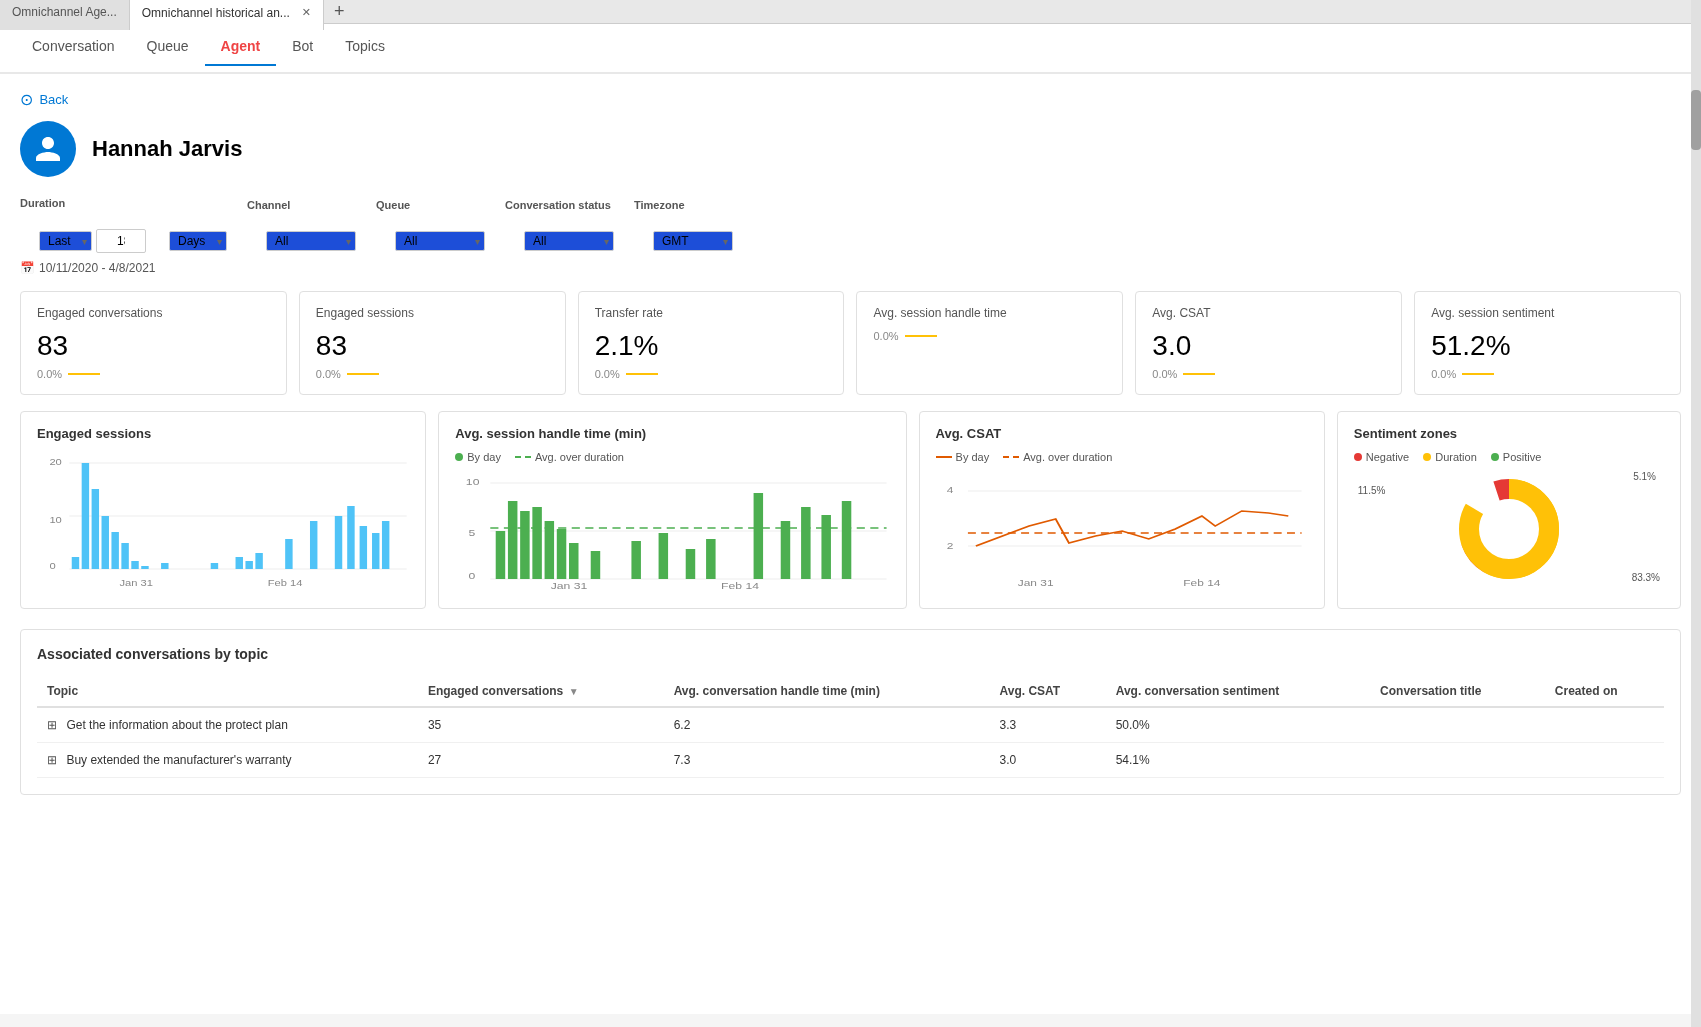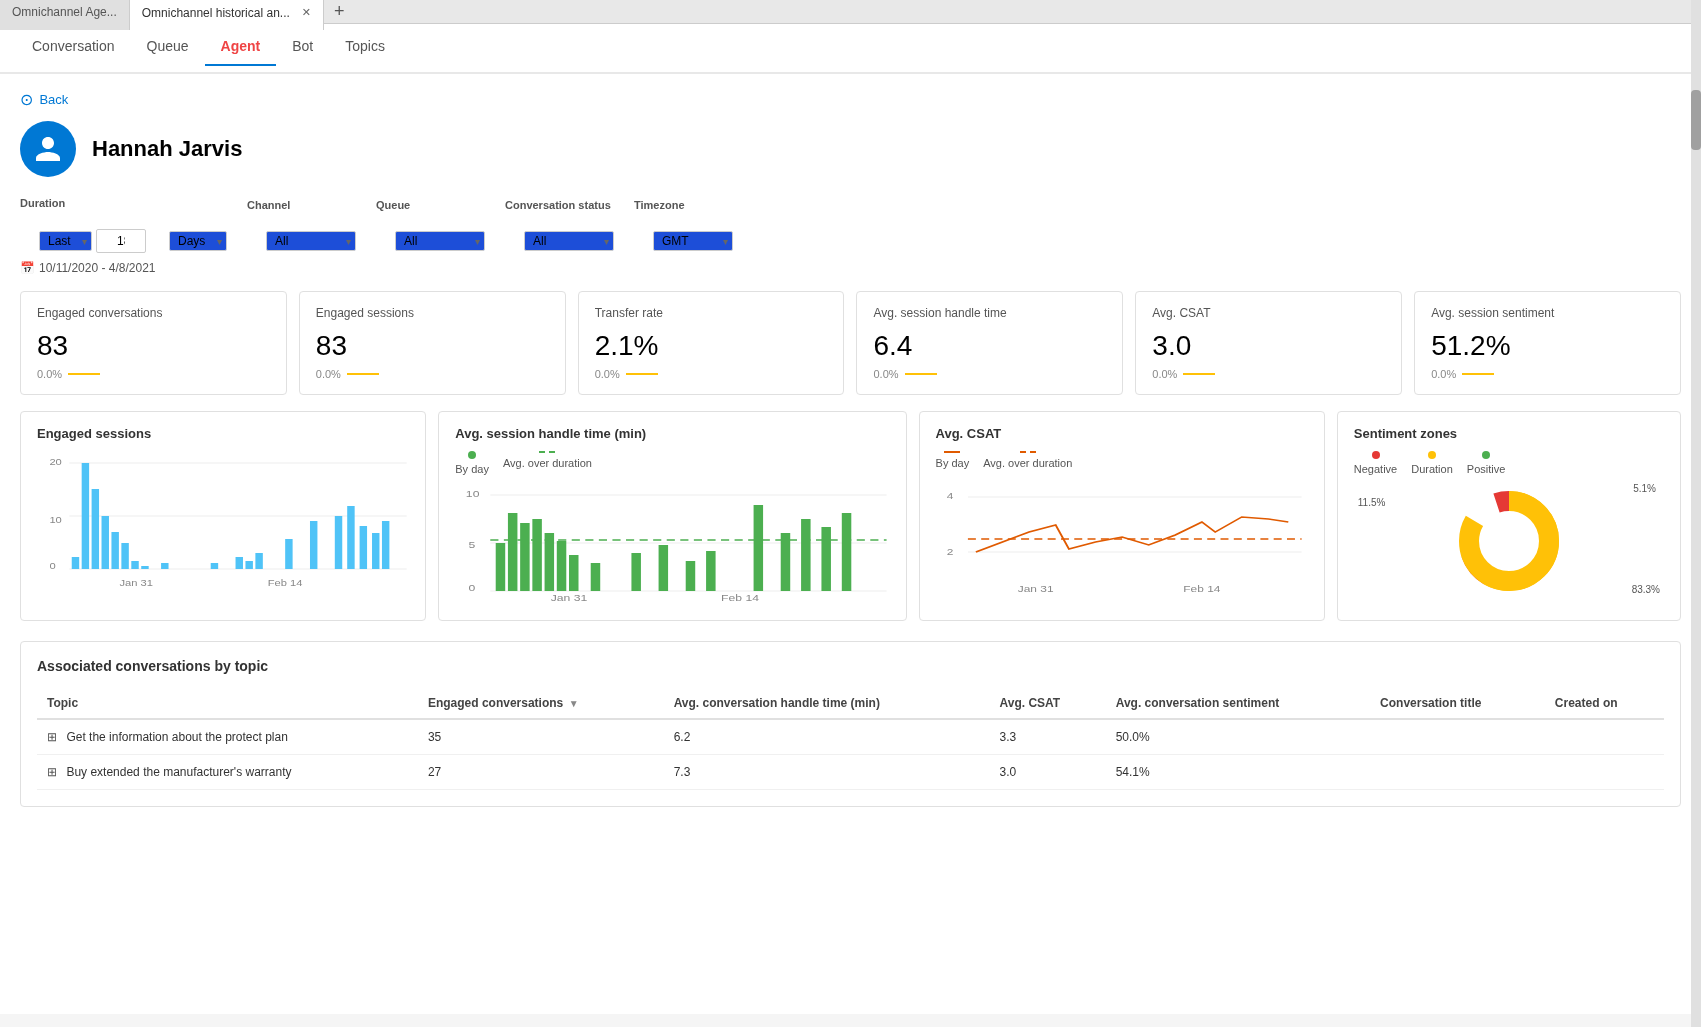--- a/index.html
+++ b/index.html
@@ -49,21 +49,21 @@
     .kpi-title { font-size: 12px; color: #555; margin-bottom: 10px; font-weight: 500; }
     .kpi-value { font-size: 28px; font-weight: 400; color: #000; margin-bottom: 6px; }
     .kpi-footer { display: flex; align-items: center; gap: 6px; font-size: 11px; color: #888; }
     .kpi-bar { width: 32px; height: 2px; background: #ffc107; }
 
     
     .charts-row { display: flex; gap: 12px; margin-bottom: 20px; }
     .chart-card { background: #fff; border: 1px solid #e0e0e0; border-radius: 4px; padding: 14px 16px; flex: 1; }
     .chart-title { font-size: 13px; font-weight: 600; margin-bottom: 10px; }
     .chart-legend { display: flex; gap: 14px; font-size: 11px; color: #555; margin-bottom: 8px; flex-wrap: wrap; }
-    .legend-item { display: flex; align-items: center; gap: 4px; flex-direction: column; }
+    .legend-item { display: flex; align-items: center; gap: 4px; }
     .legend-dot { width: 8px; height: 8px; border-radius: 50%; }
 
     
     .table-section { background: #fff; border: 1px solid #e0e0e0; border-radius: 4px; padding: 16px; }
     .table-title { font-size: 14px; font-weight: 600; margin-bottom: 14px; }
     .data-table { width: 100%; border-collapse: collapse; font-size: 12px; }
     .data-table th { text-align: left; padding: 8px 10px; font-size: 12px; color: #444; font-weight: 600; border-bottom: 2px solid #e0e0e0; vertical-align: bottom; }
     .data-table td { padding: 10px 10px; border-bottom: 1px solid #f0f0f0; vertical-align: middle; }
     .expand-btn { cursor: pointer; color: #555; margin-right: 6px; }
     .sort-arrow { font-size: 10px; color: #888; margin-left: 2px; }
@@ -190,21 +190,20 @@
     <div class="kpi-card">
       <div class="kpi-title">Transfer rate</div>
       <div class="kpi-value">2.1%</div>
       <div class="kpi-footer">
         <span>0.0%</span>
         <div class="kpi-bar"></div>
       </div>
     </div>
     <div class="kpi-card">
       <div class="kpi-title">Avg. session handle time</div>
-      <div class="kpi-value">6.4</div>
       <div class="kpi-footer">
         <span>0.0%</span>
         <div class="kpi-bar"></div>
       </div>
     </div>
     <div class="kpi-card">
       <div class="kpi-title">Avg. CSAT</div>
       <div class="kpi-value">3.0</div>
       <div class="kpi-footer">
         <span>0.0%</span>

